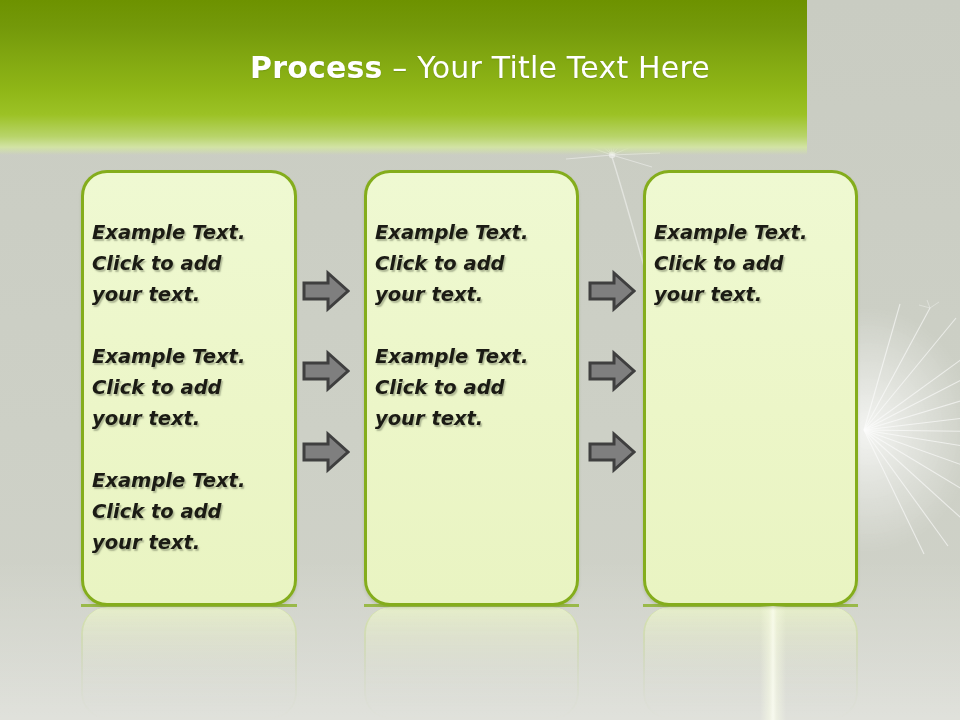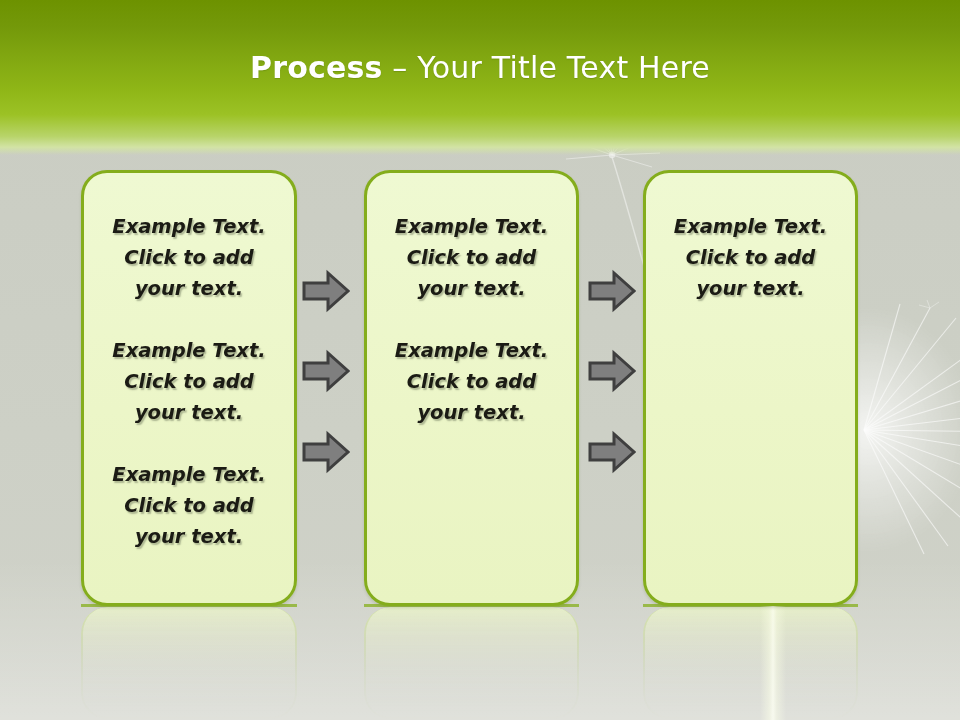--- a/index.html
+++ b/index.html
@@ -36,21 +36,21 @@
         rgba(255,255,255,0.00) 0%,
         rgba(255,255,255,0.18) 55%,
         rgba(255,255,255,0.34) 100%);
     pointer-events: none;
   }
 
   
   .header {
     position: absolute;
     left: 0; top: 0;
-    width: 960px;
+    width: 807px;
     height: 155px;
     background:
       linear-gradient(180deg,
         #6d9200 0%,
         #74990a 18%,
         #82a811 38%,
         #8fb617 58%,
         #9cc225 74%,
         #b8d46a 88%,
         #d2e3a5 95%,
@@ -111,23 +111,23 @@
     position: absolute;
     box-sizing: border-box;
     background: linear-gradient(180deg, #eff9d2 0%, #ecf6c8 55%, #e9f4c2 100%);
     border: 3px solid #84ad1c;
     border-radius: 26px;
     box-shadow: 0 2px 3px rgba(90,110,50,0.20);
   }
   .box-inner {
     position: absolute;
     left: 0; right: 0;
-    top: 38px;
-    padding: 0 16px;
-    text-align: center;
+    top: 44px;
+    padding: 0 8px;
+    text-align: left;
   }
   .para {
     font-size: 19.5px;
     line-height: 31px;
     font-style: italic;
     font-weight: bold;
     color: #1b1b14;
     text-shadow: 1.5px 2px 1.5px rgba(120,130,100,0.55);
     margin: 0 0 31px 0;
     white-space: pre-line;

